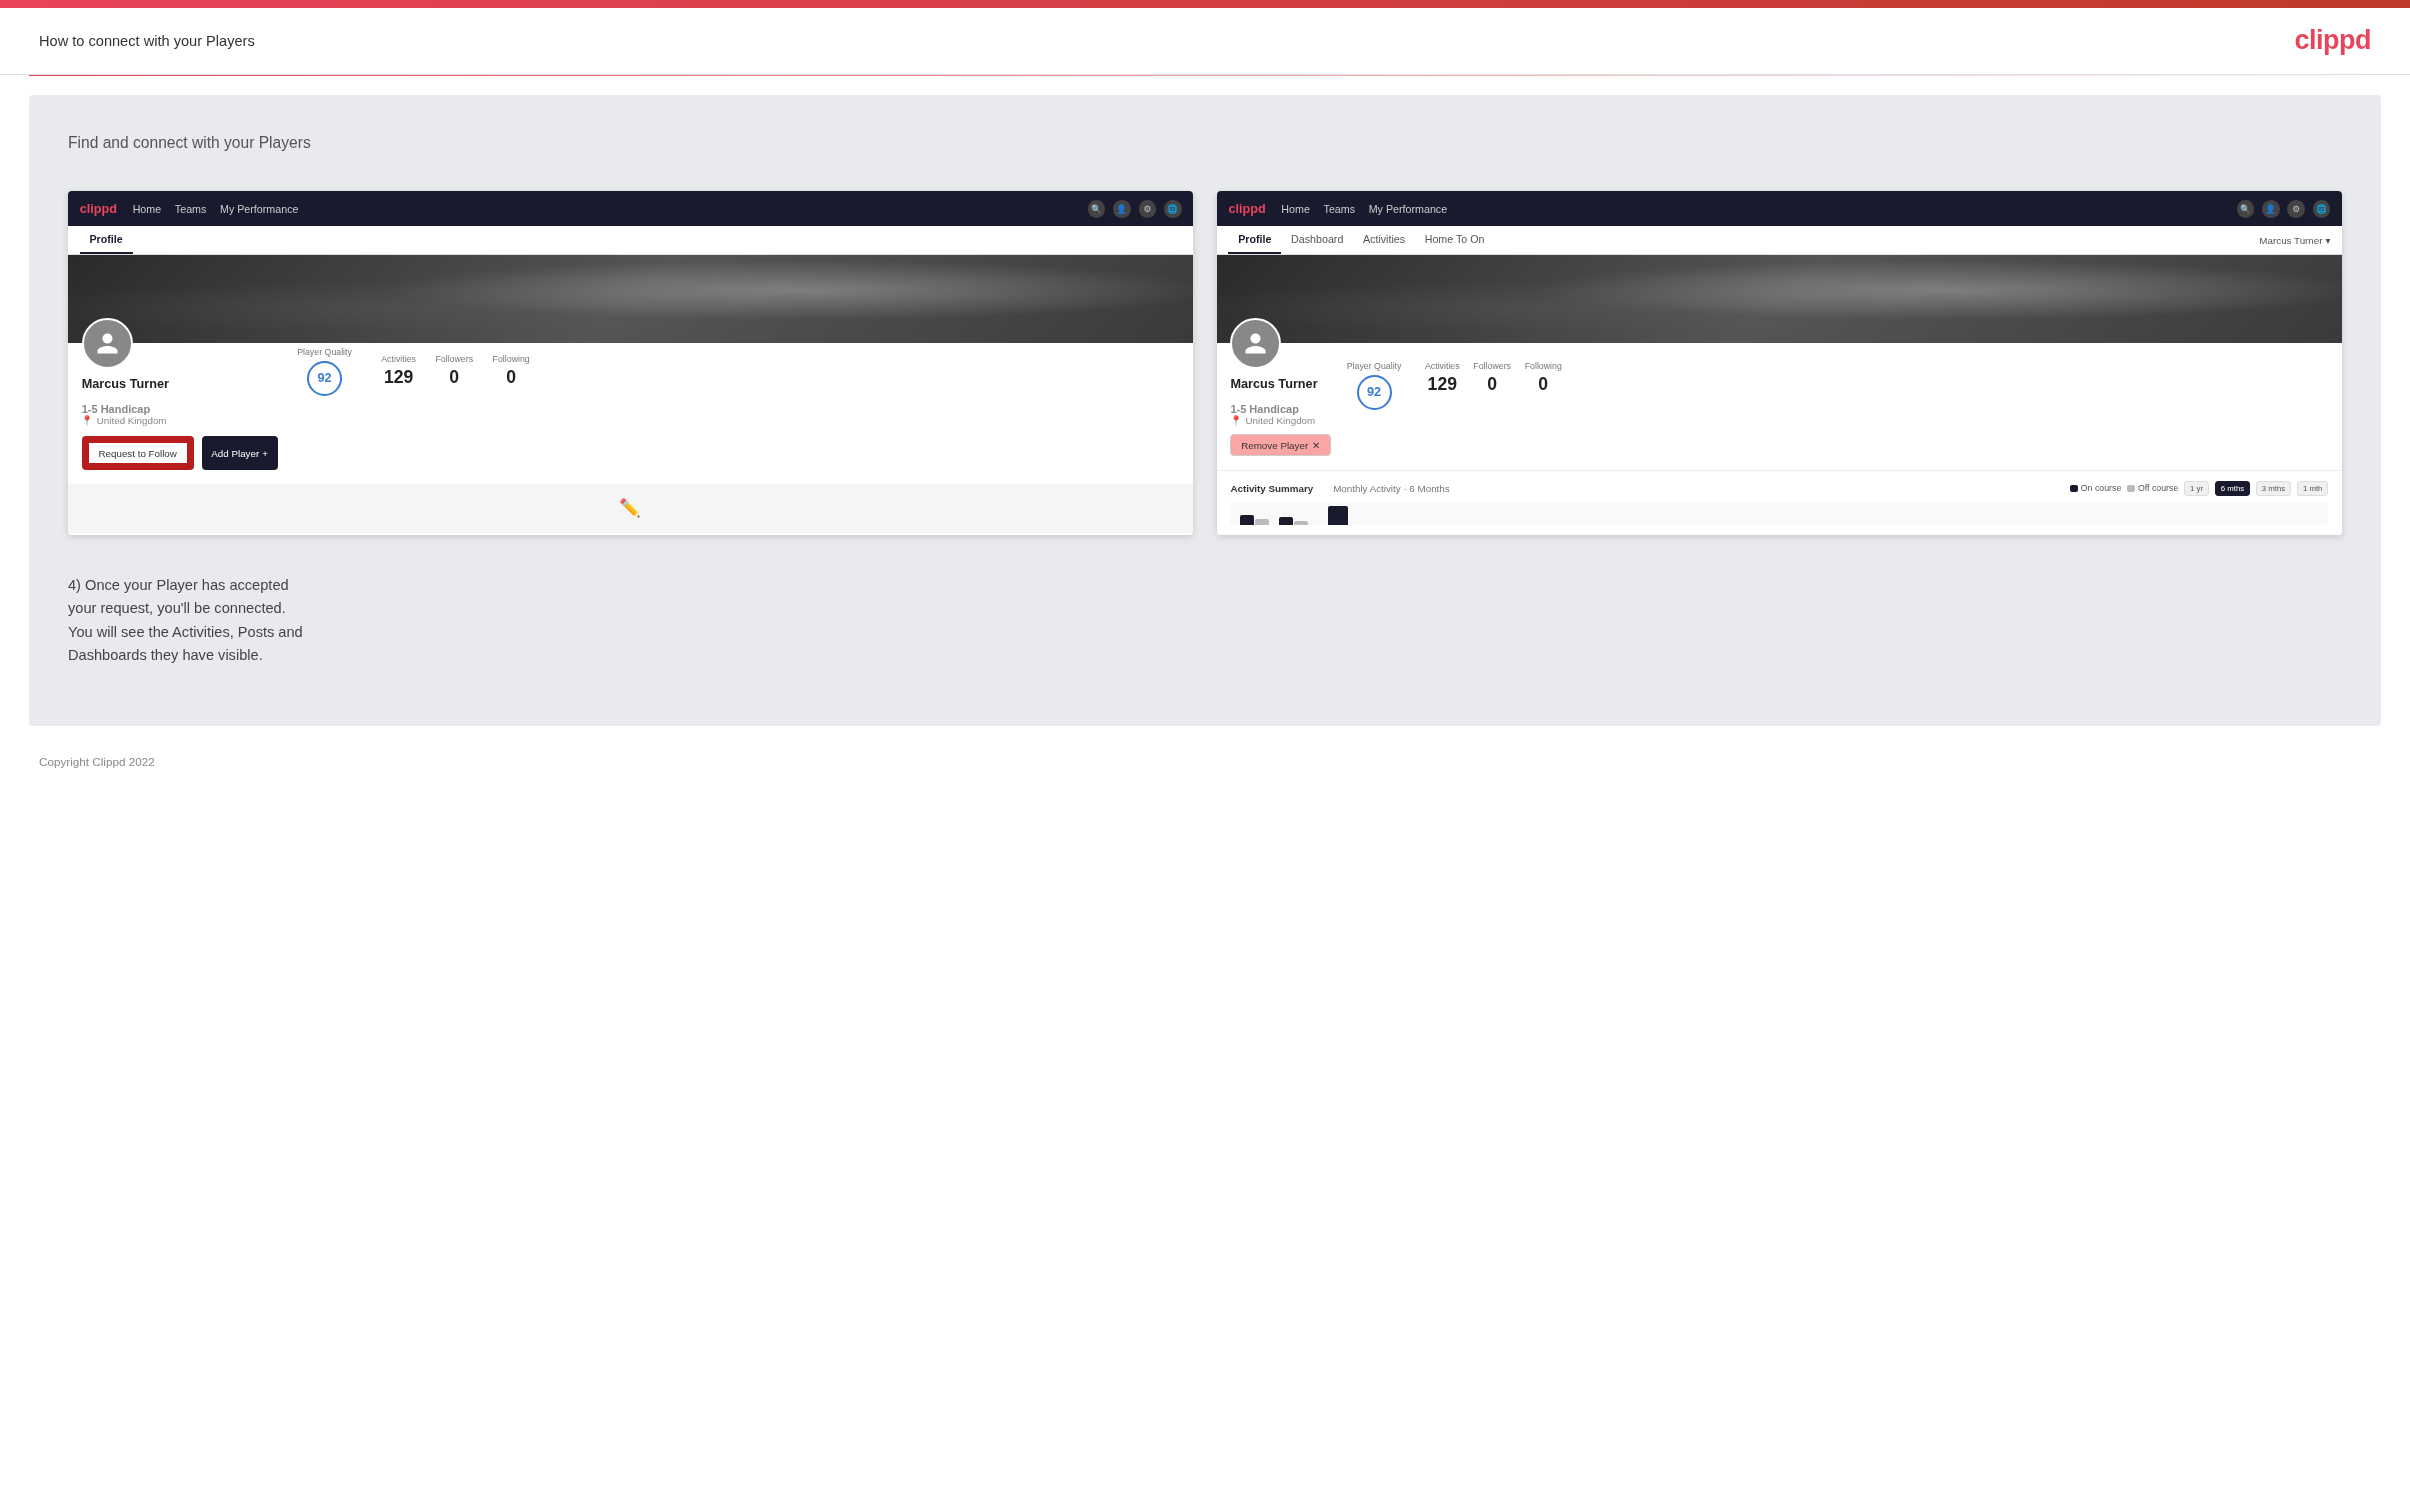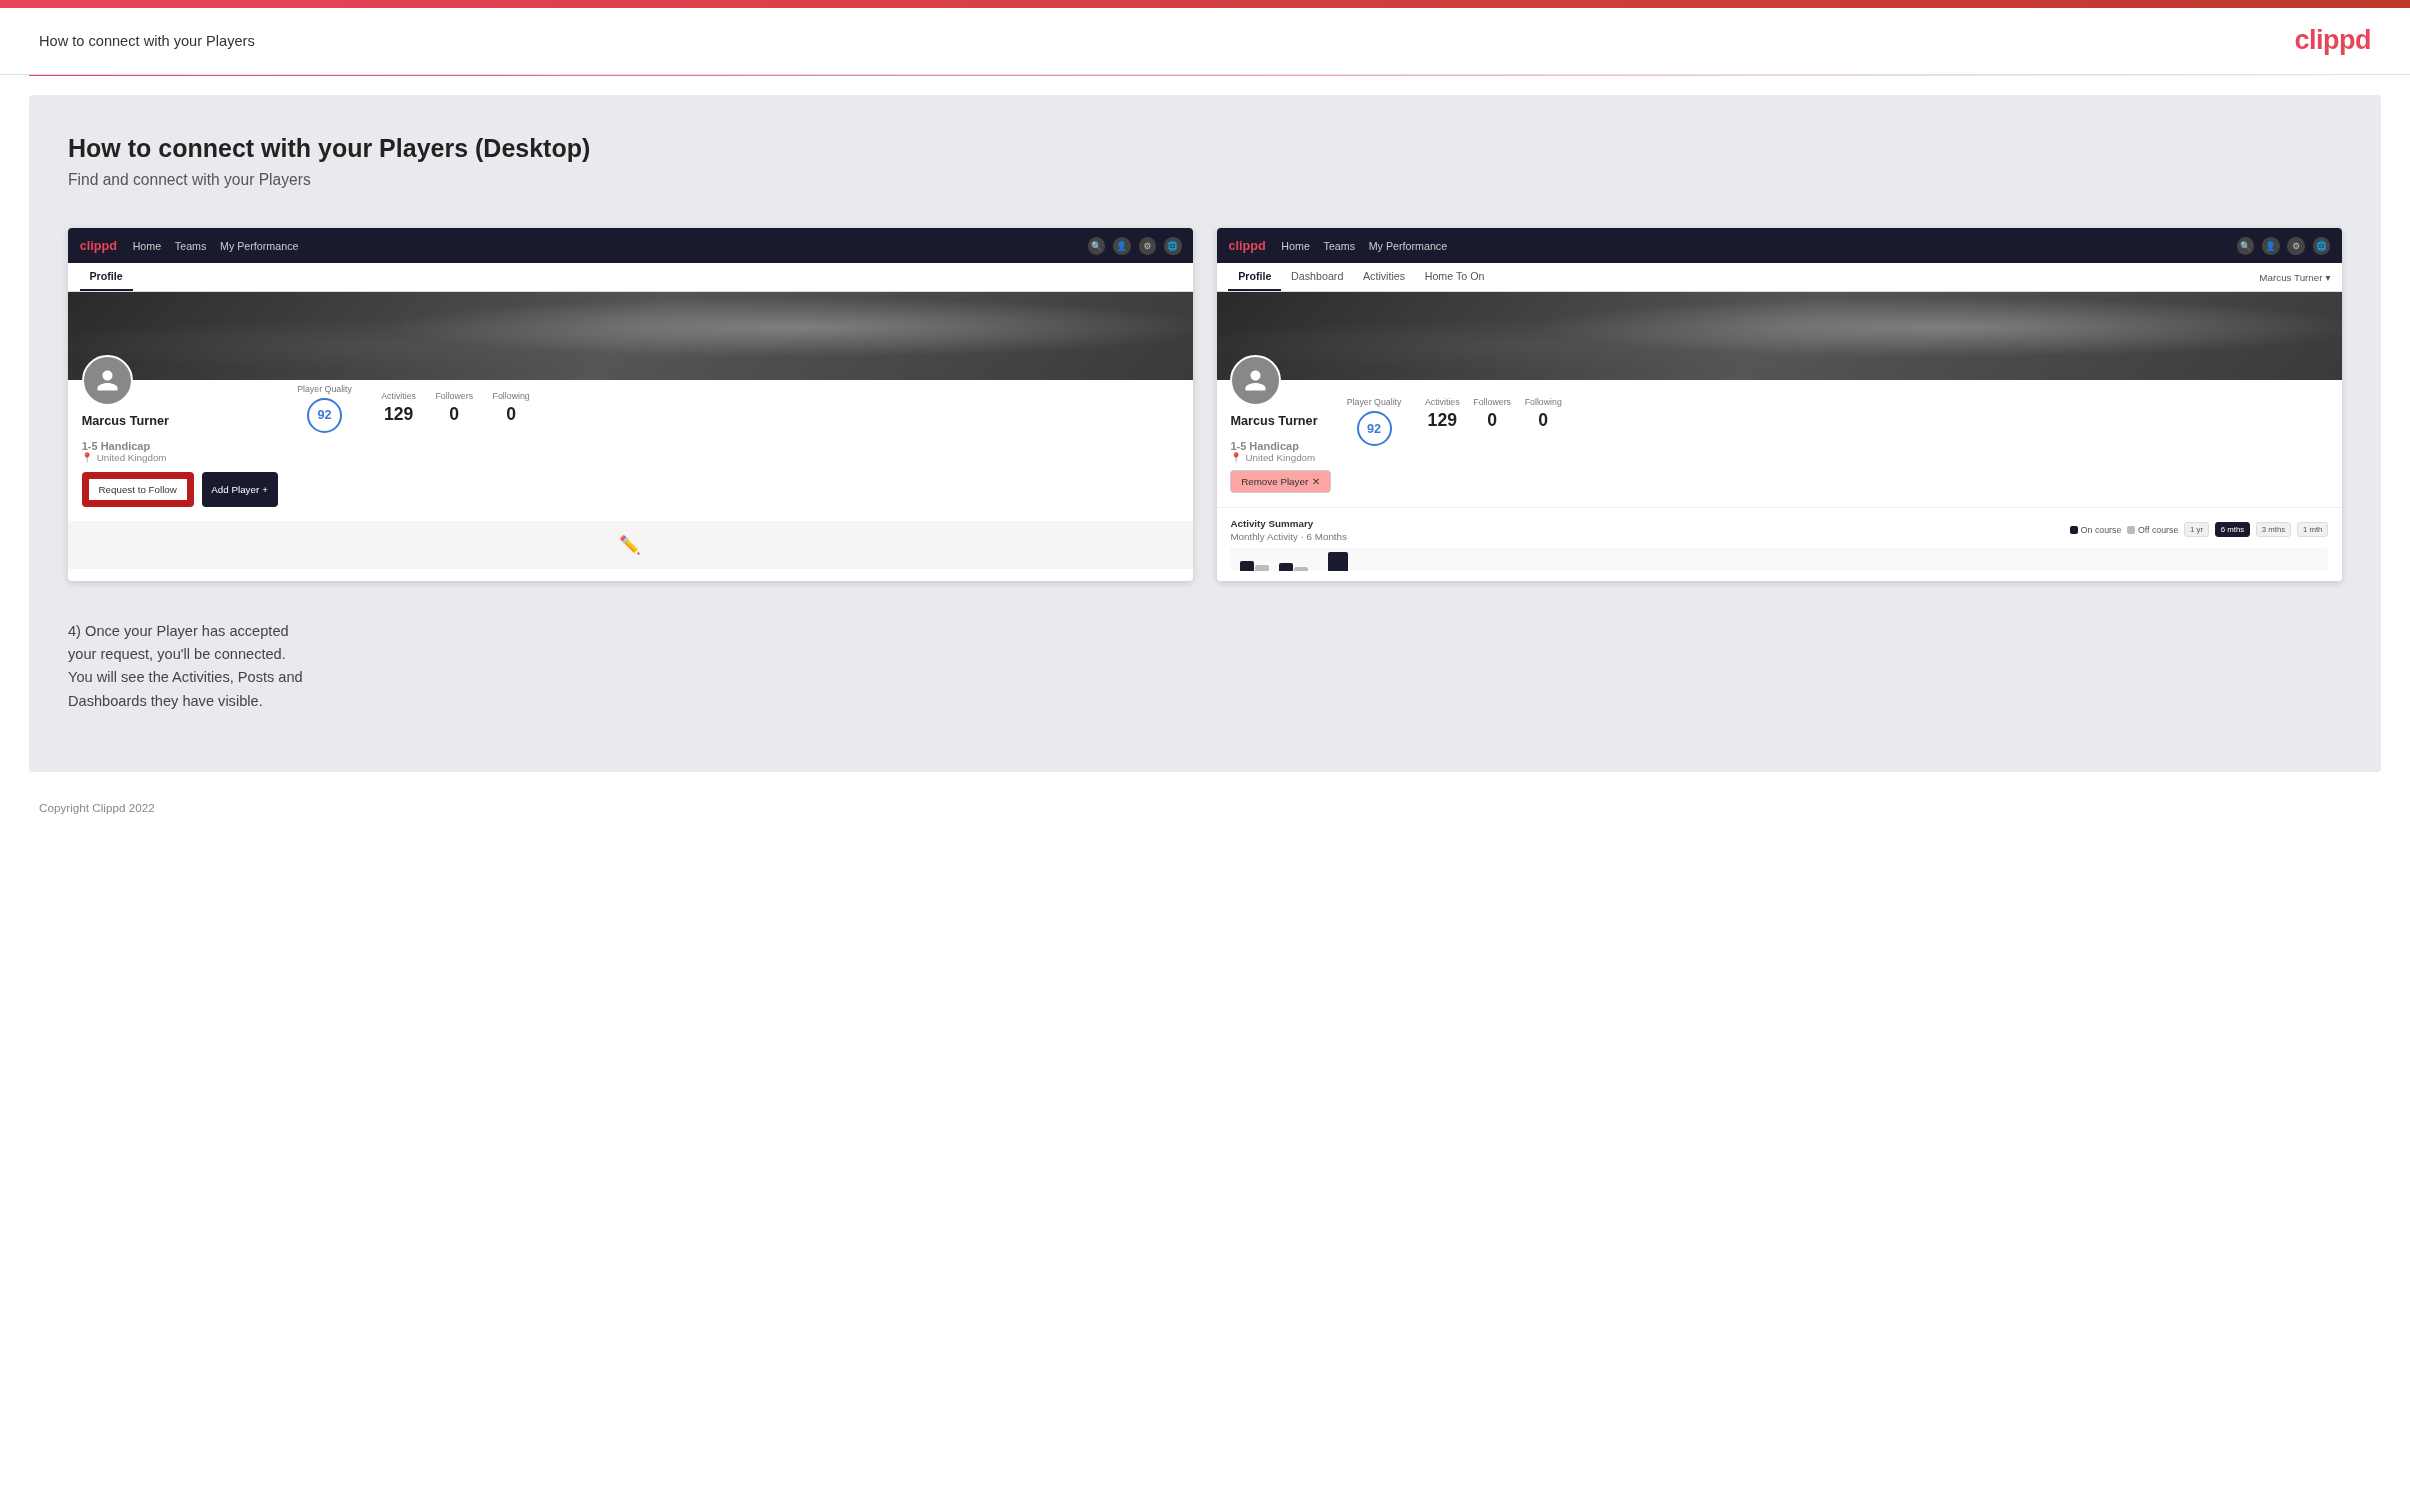--- a/index.html
+++ b/index.html
@@ -395,21 +395,20 @@
 <div class="top-bar"></div>
 
 <div class="header">
   <span class="header-title">How to connect with your Players</span>
   <span class="logo-text">clippd</span>
 </div>
 
 <div class="separator-line"></div>
 
 <div class="main-content">
-  <div class="main-title">How to connect with your Players (Desktop)</div>
   <div class="main-subtitle">Find and connect with your Players</div>
 
   <div class="screenshots-row">
 
     <div class="screenshot-container">
       <div class="app-navbar">
         <span class="app-logo">clippd</span>
         <div class="app-nav-items">
           <span class="app-nav-item">Home</span>
           <span class="app-nav-item">Teams</span>
@@ -548,21 +547,21 @@
                 <div class="stat-label">Following</div>
                 <div class="stat-value">0</div>
               </div>
             </div>
           </div>
         </div>
       </div>
 
       <div class="activity-summary">
         <div class="activity-header">
-          <div style="display:flex; gap:2px; align-items:flex-start;flex-direction:column;">
+          <div style="display:flex; gap:20px; align-items:flex-start;">
             <span class="activity-title">Activity Summary</span>
             <span class="activity-period">Monthly Activity · 6 Months</span>
           </div>
           <div class="activity-controls">
             <div class="legend-item">
               <div class="legend-dot" style="background:#1a1a2e;"></div>
               <span>On course</span>
             </div>
             <div class="legend-item">
               <div class="legend-dot" style="background:#bbb;"></div>

